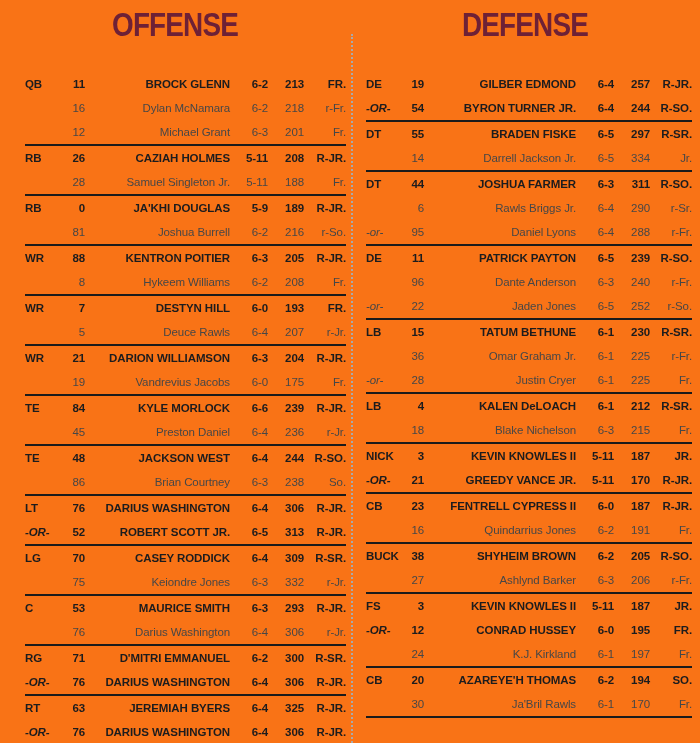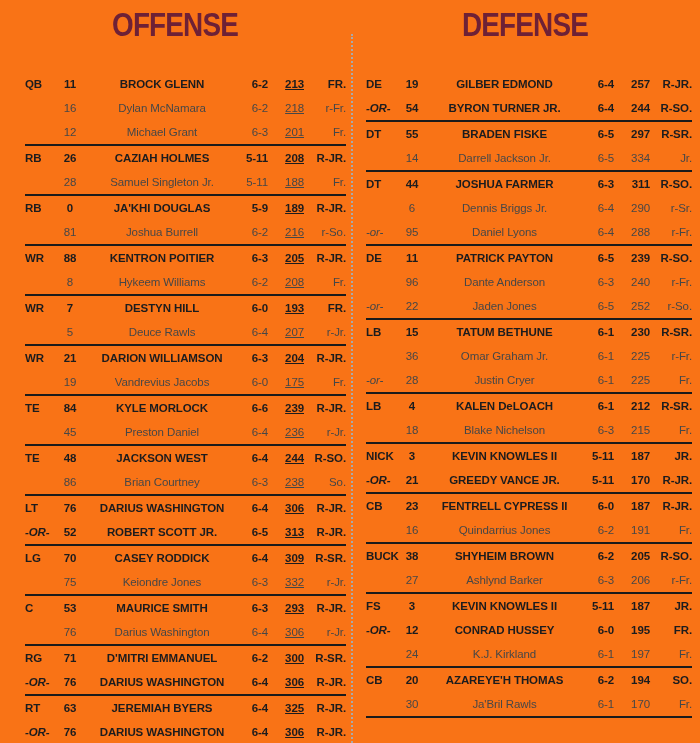--- a/index.html
+++ b/index.html
@@ -38,27 +38,27 @@
     font-size:11.5px;
     letter-spacing:-0.1px;
     font-weight:400;color:#474747;
     white-space:nowrap;
   }
   .row.starter{font-weight:700;color:#1c1c1e;}
   .row span{display:block;overflow:visible;}
   .row .pos{text-align:left;font-weight:700;color:#1c1c1e;}
   .row:not(.starter) .pos{font-weight:400;color:#474747;}
   .row .pos.or{font-style:italic;}
-  .row .num{text-align:center;}
-  .row .name{flex:1;text-align:center;padding-left:9px;}
+  .row .num{text-align:right;}
+  .row .name{flex:1;text-align:right;padding-left:9px;}
   .row .ht,.row .wt,.row .cls{text-align:right;}
   .offense .pos{width:30px;}
   .offense .num{width:30px;}
   .offense .ht{width:38px;}
-  .offense .wt{width:36px;text-decoration:underline;}
+  .offense .wt{width:36px;}
   .offense .cls{width:42px;}
   .defense .pos{width:34px;}
   .defense .num{width:24px;}
   .defense .ht{width:38px;}
   .defense .wt{width:36px;}
   .defense .cls{width:42px;}
 </style>
 </head>
 <body>
 
@@ -355,21 +355,21 @@
             <span class="pos">DT</span>
             <span class="num">44</span>
             <span class="name">JOSHUA FARMER</span>
             <span class="ht">6-3</span>
             <span class="wt">311</span>
             <span class="cls">R-SO.</span>
           </div>
           <div class="row">
             <span class="pos"></span>
             <span class="num">6</span>
-            <span class="name">Dennis Briggs Jr.</span>
+            <span class="name">Rawls Briggs Jr.</span>
             <span class="ht">6-4</span>
             <span class="wt">290</span>
             <span class="cls">r-Sr.</span>
           </div>
           <div class="row">
             <span class="pos or">-or-</span>
             <span class="num">95</span>
             <span class="name">Daniel Lyons</span>
             <span class="ht">6-4</span>
             <span class="wt">288</span>

